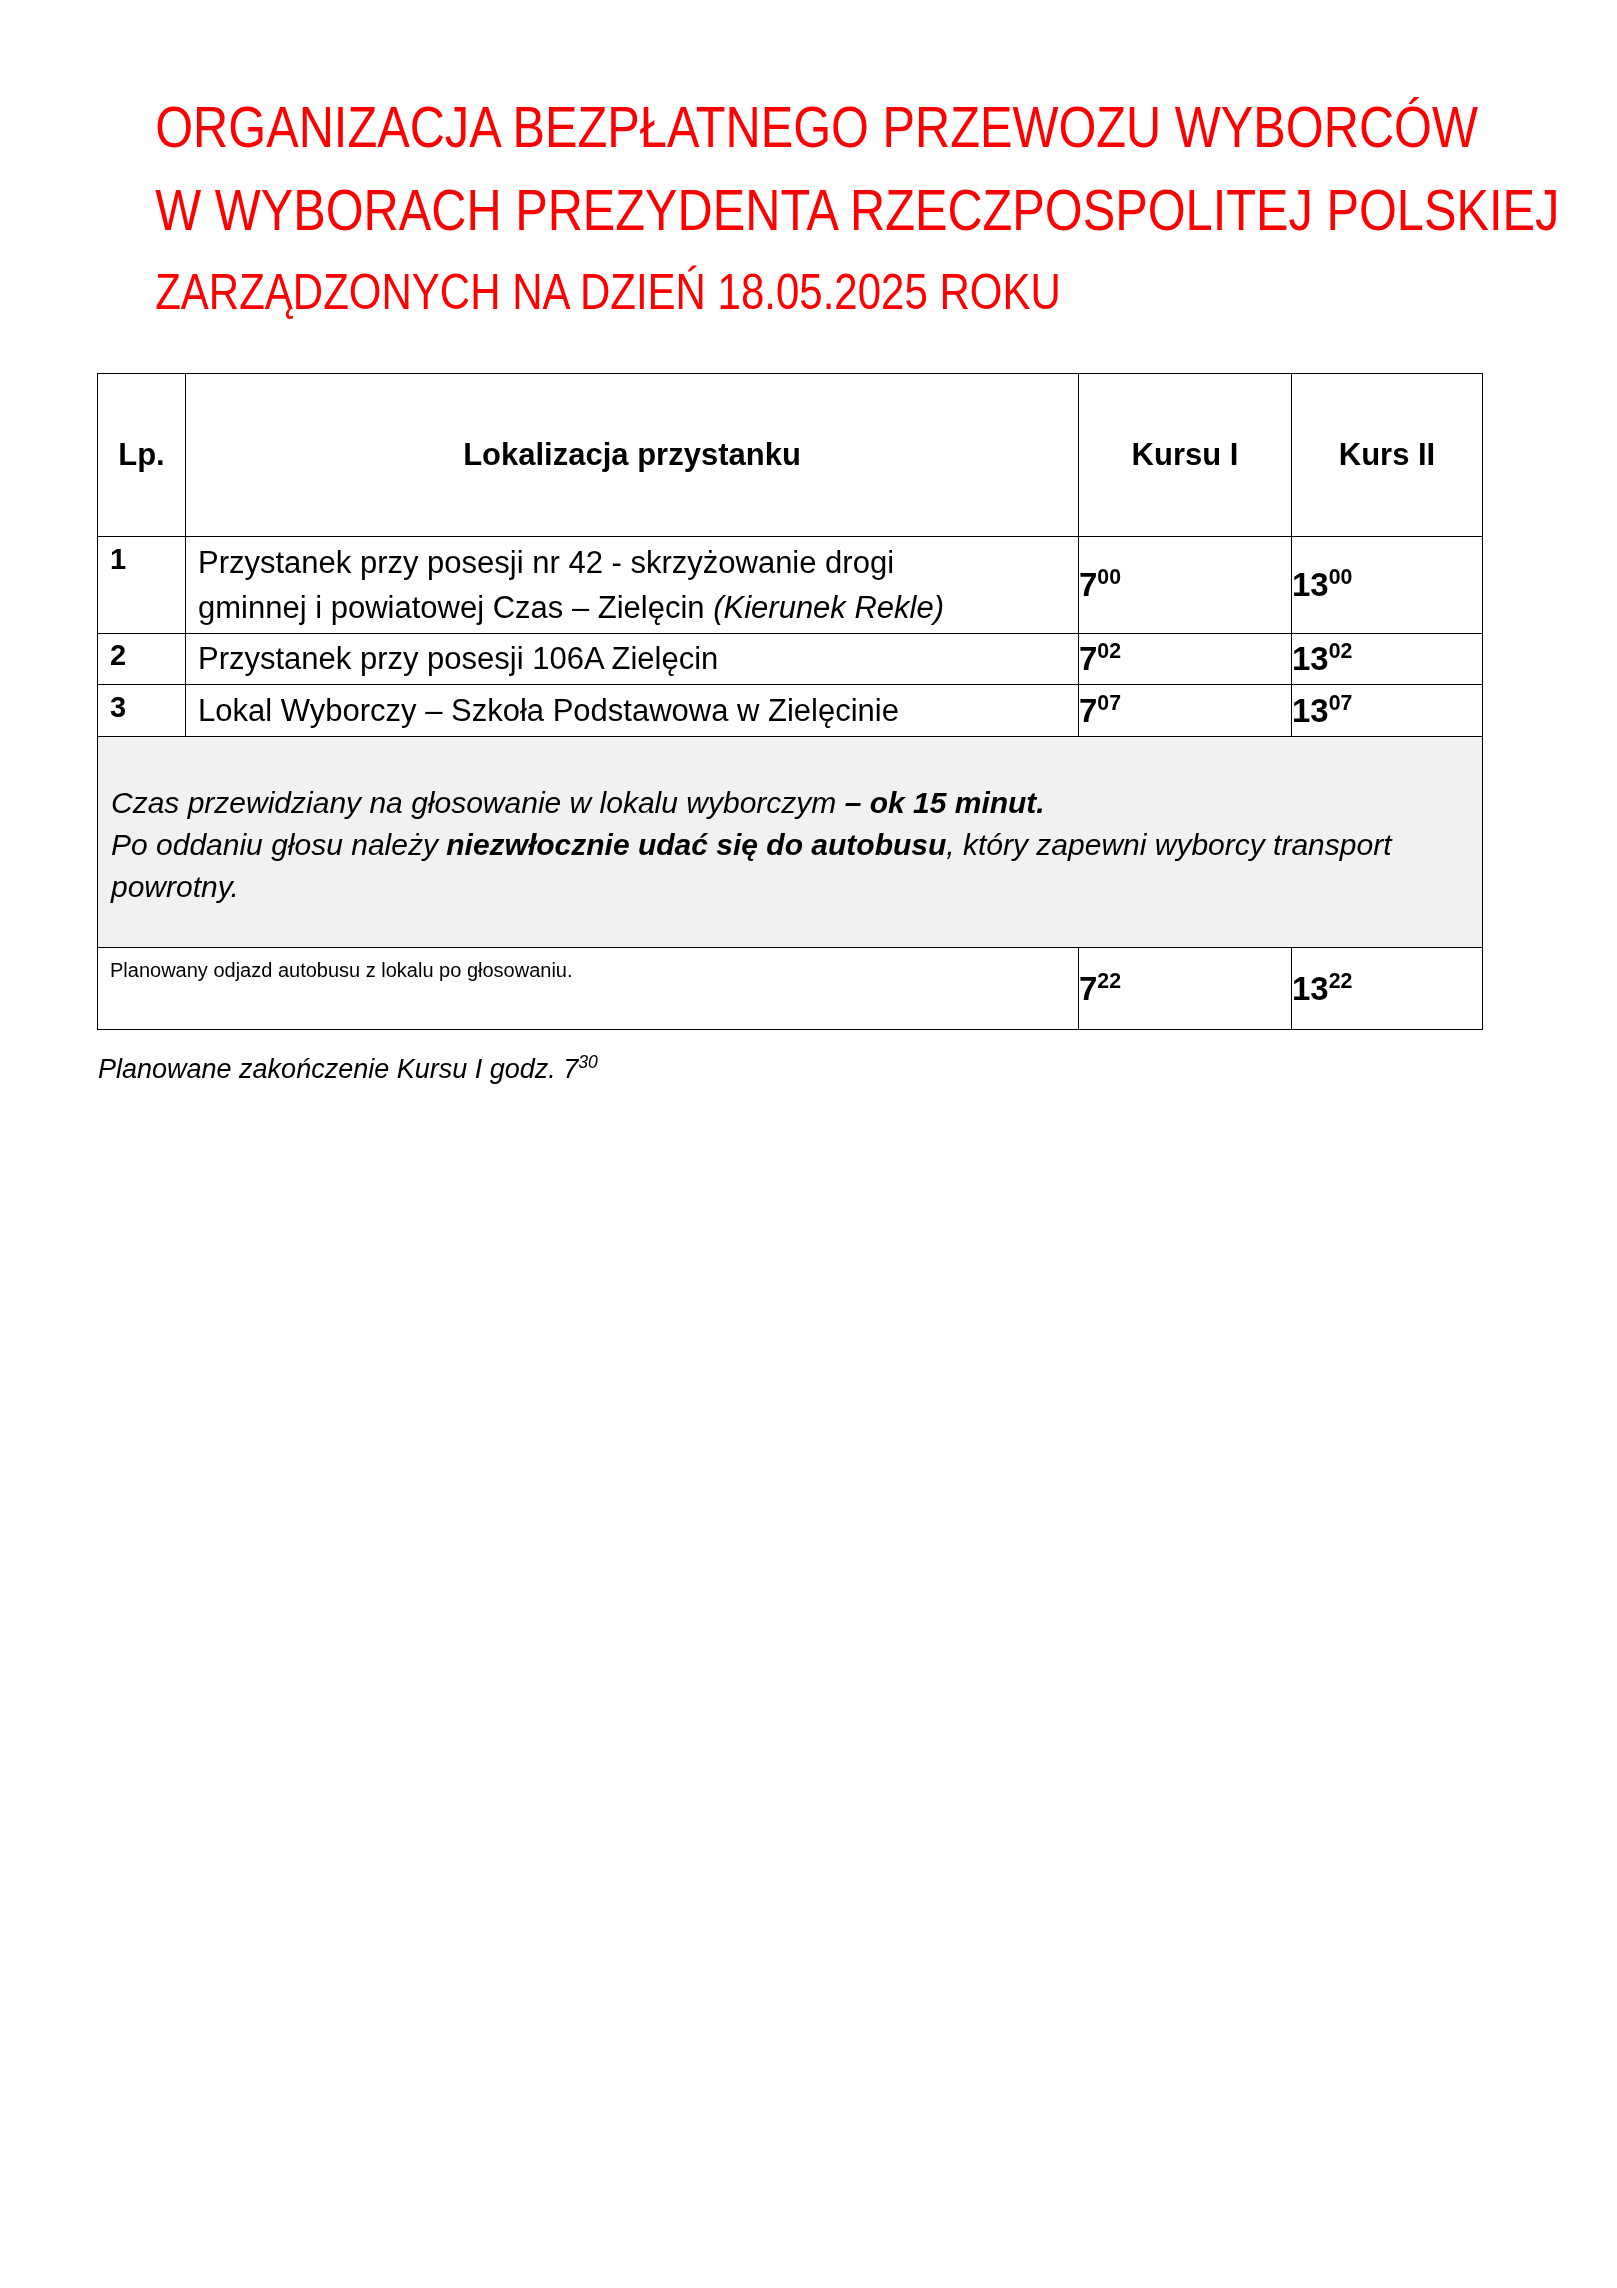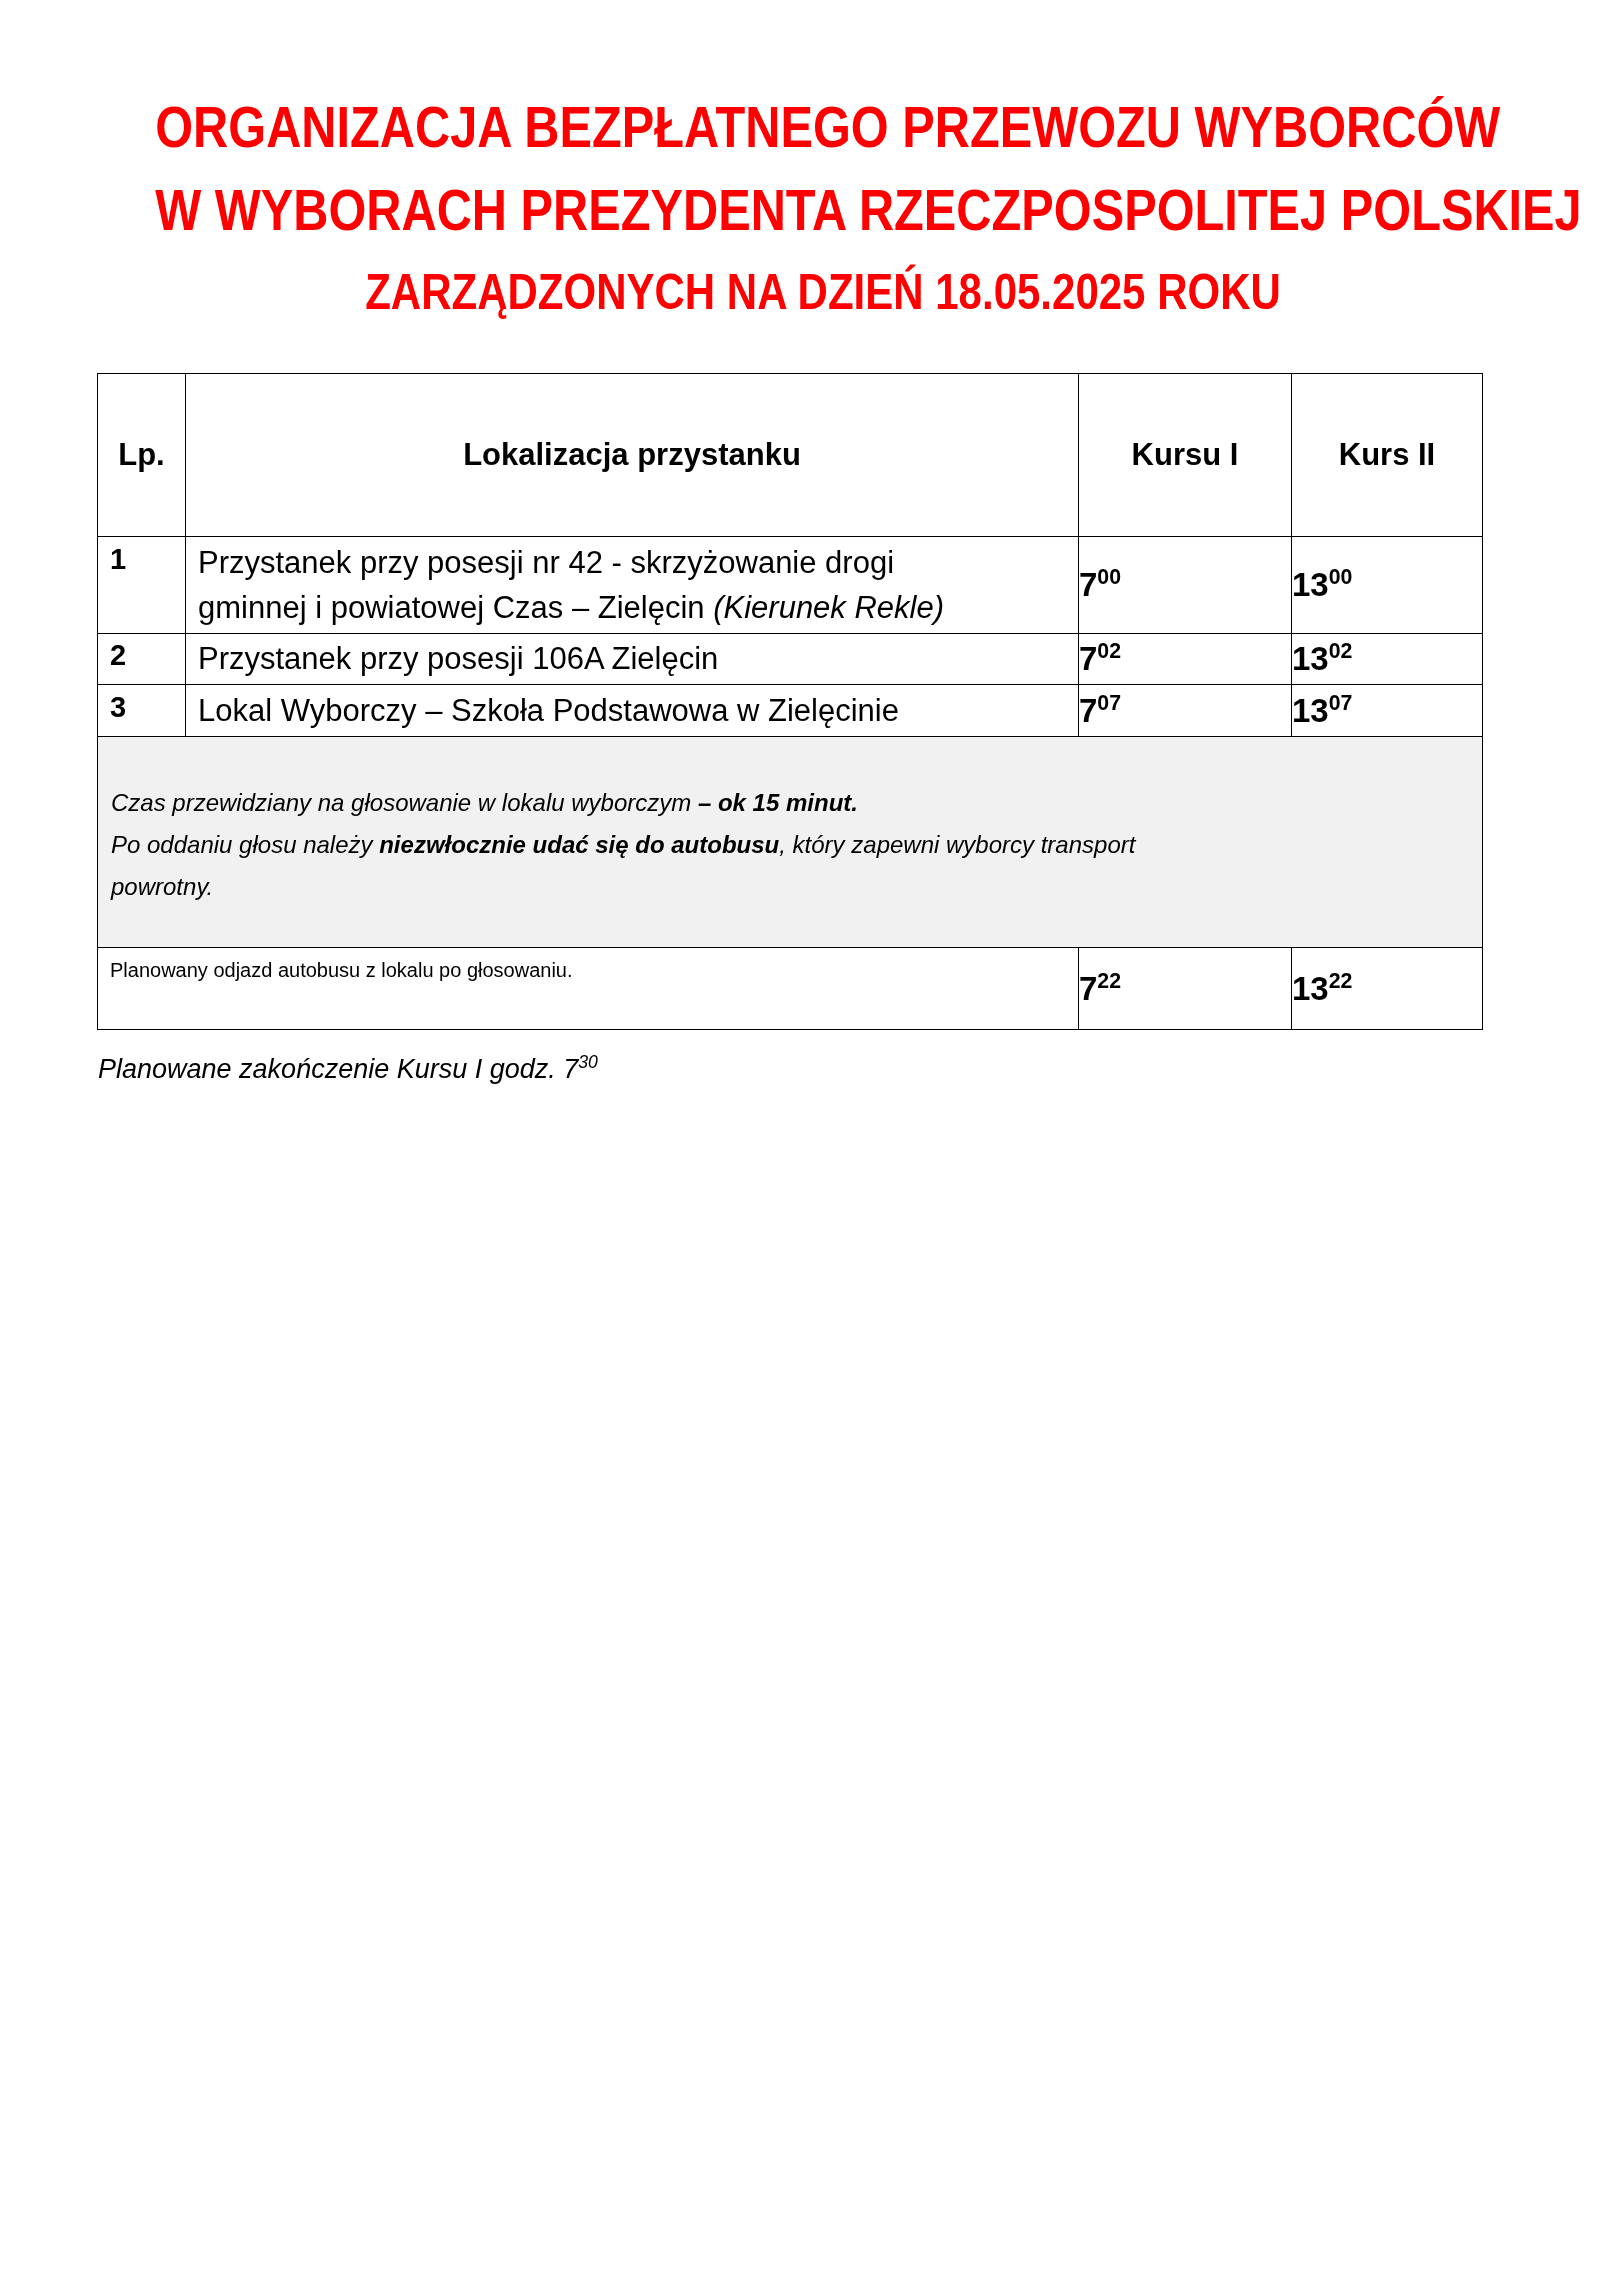--- a/index.html
+++ b/index.html
@@ -2,21 +2,21 @@
 <html style="font-size:15px"><head>
 <meta charset="utf-8">
 <style>
   * { margin:0; padding:0; box-sizing:border-box; }
   html,body { background:#ffffff; }
   .page {
     position:relative; width:1618px; height:2288px; background:#ffffff;
     font-family:"Liberation Sans", sans-serif; color:#000; overflow:hidden;
   }
   
-  .title { padding-top:85px; text-align:center; color:#FF0000; font-weight:bold;margin-left:28px; }
+  .title { padding-top:85px; text-align:left; color:#FF0000; font-weight:normal;margin-left:28px; }
   .title-main { font-size:58px; line-height:83px; transform:scaleX(0.84); white-space:nowrap; }
   .title-sub  { font-size:50px; line-height:82px; transform:scaleX(0.84); white-space:nowrap; }
 
   
   table.route-table {
     margin:40px 0 0 97px; border-collapse:collapse; table-layout:fixed;
     width:1386px; font-size:31px;
   }
   .route-table td { border:1.9px solid #000000; }
   .shaded { background:#F1F1F1; }
@@ -28,21 +28,21 @@
   td.lp-cell { font-weight:bold; vertical-align:top; padding:5.6px 0 0 12px; font-size:29px; }
   td.loc-cell { vertical-align:top; padding:2.8px 9.3px 2.8px 12px; line-height:45px; }
   tr.stop-row-1 { height:94px; }
   tr.stop-row-2, tr.stop-row-3 { height:44px; }
   .it { font-style:italic; }
 
   td.time-cell { text-align:left; vertical-align:middle; font-weight:bold; font-size:33px; }
   td.time-cell sup { font-size:21.3px; vertical-align:super; letter-spacing:0; }
 
   td.note-cell { height:211px; padding:45px 65px 33px 13px;
-    font-style:italic; font-size:24px; line-height:42px; vertical-align:top; }
+    font-style:italic; font-size:30px; line-height:42px; vertical-align:top; }
   .note-bold { font-weight:bold; }
 
   tr.departure-row { height:82px; }
   td.departure-label { vertical-align:top; padding:11px 0 0 12px; font-size:20px; }
 
   
   .footnotes { margin:13px 0 0 98px; font-style:italic; font-size:27px; line-height:39px; }
   .footnotes sup { font-size:17.6px; vertical-align:super; }
 </style>
 </head>

